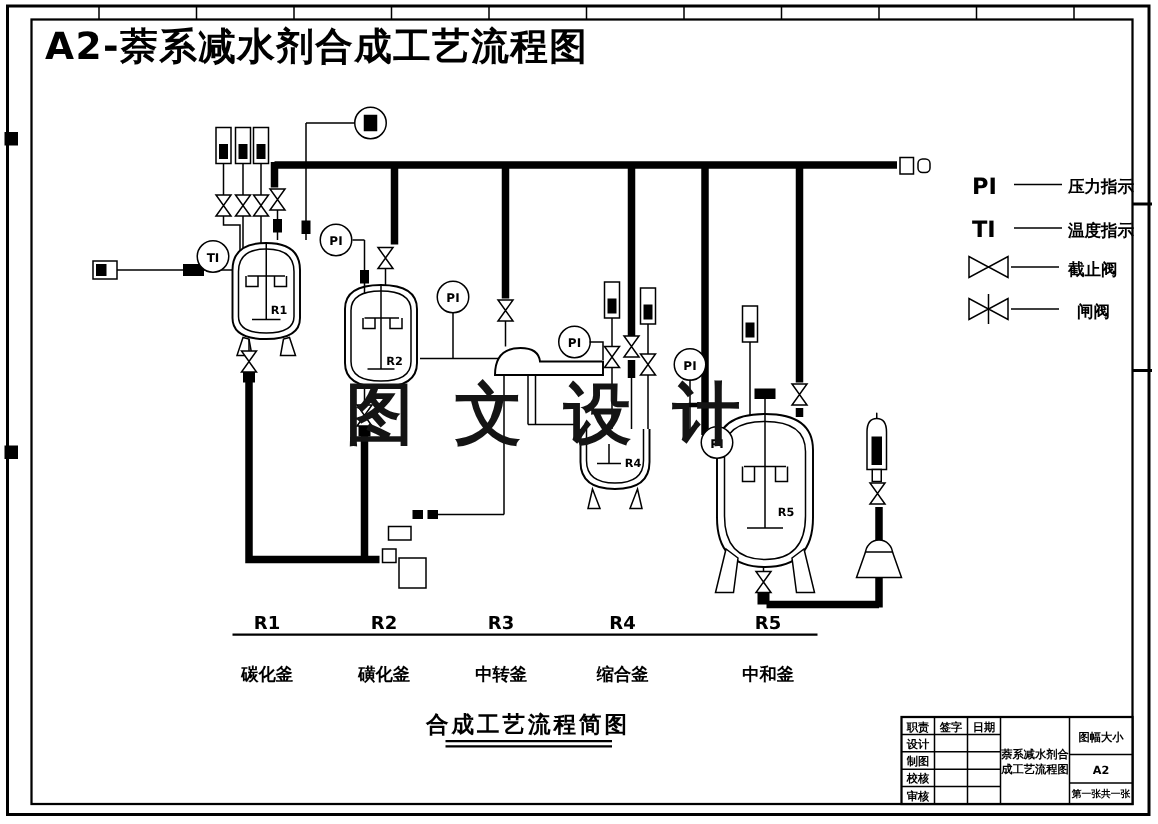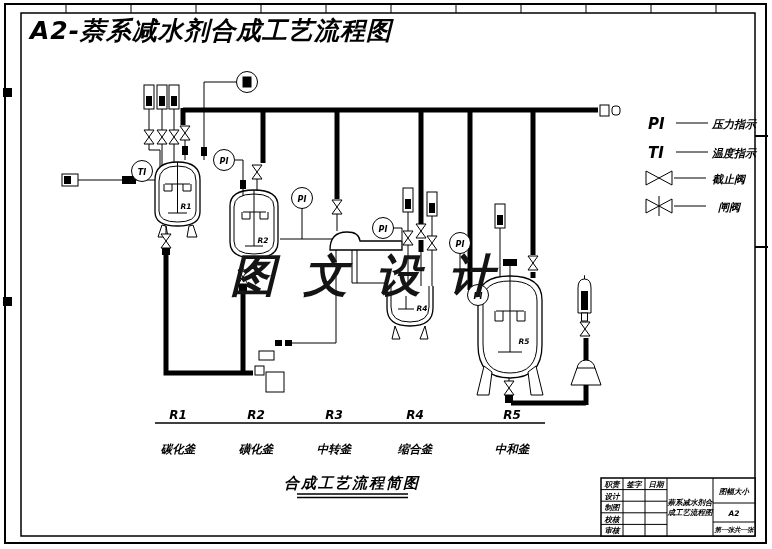--- a/index.html
+++ b/index.html
@@ -1,17 +1,17 @@
 <!DOCTYPE html>
 <html><head>
 <meta charset="utf-8">
 <style>
   html,body{margin:0;padding:0;background:#fff;}
   .page{position:relative;width:772px;height:549px;background:#ffffff;overflow:hidden;
-        font-family:"DejaVu Sans","Liberation Sans",sans-serif;font-style:italic;}
+        font-family:"DejaVu Sans","Liberation Sans",sans-serif;}
   svg{position:absolute;left:0;top:0;}
   svg text{font-family:"DejaVu Sans","Liberation Sans",sans-serif;fill:#000;}
   .ln{stroke:#000;stroke-width:1;fill:none;}
   .ln2{stroke:#000;stroke-width:1.5;fill:none;}
   .pipe{stroke:#000;stroke-width:5;fill:none;}
   .vessel{fill:#fff;stroke:#000;stroke-width:1.3;}
   .thin{stroke:#000;stroke-width:1;fill:none;}
   .blk{fill:#000;stroke:none;}
   .wht{fill:#fff;stroke:#000;stroke-width:1;}
   .lbl{font-size:7.5px;font-weight:bold;}

